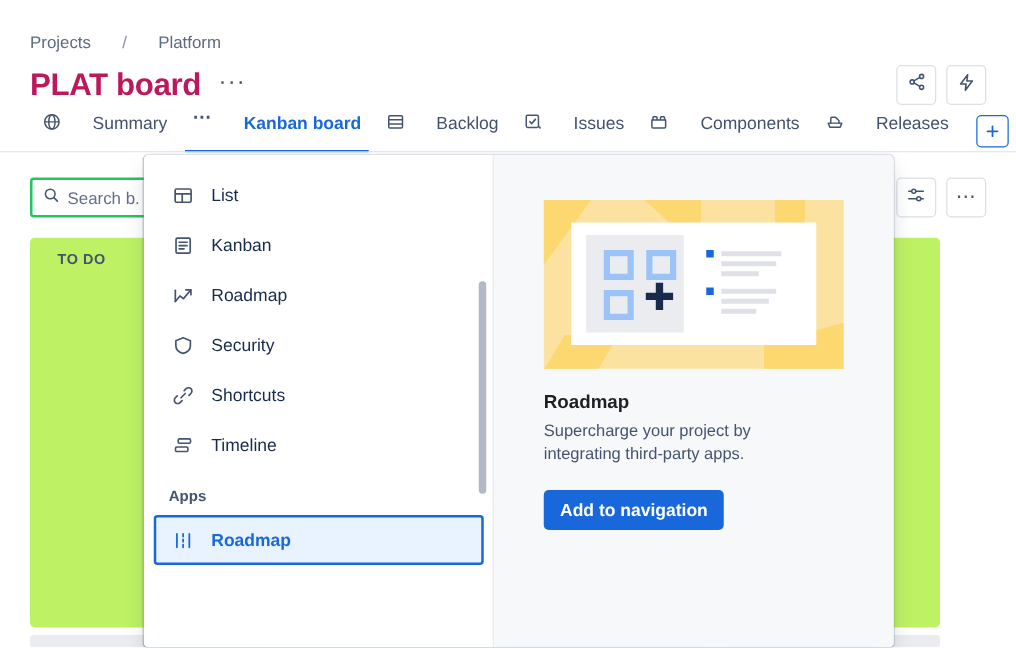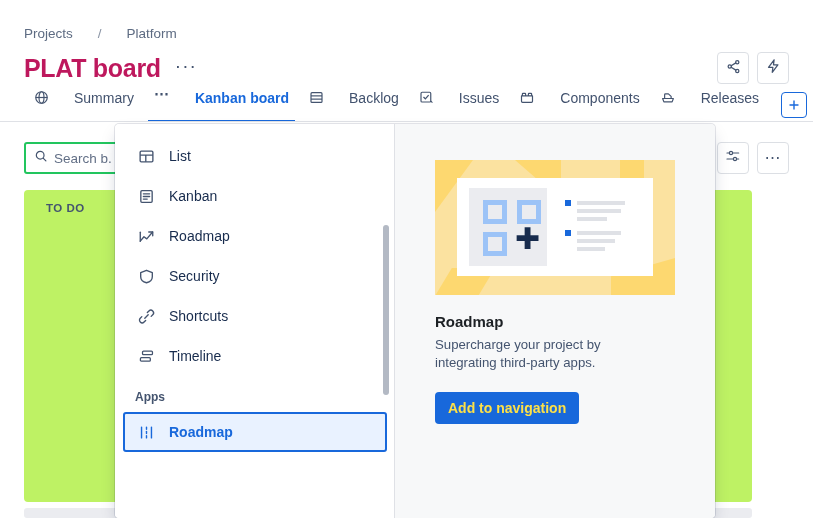--- a/index.html
+++ b/index.html
@@ -133,21 +133,21 @@
   .illo-sq { position: absolute; width: 24px; height: 24px; border: 5px solid #9cc3f7; }
   .illo-plus { position: absolute; color: #172b4d; font-size: 30px; line-height: 1; font-weight: 300; }
   .illo-bullet { position: absolute; width: 6px; height: 6px; background: #1868db; }
   .illo-line { position: absolute; height: 4px; background: #dfe1e6; }
   .illo-wedge { position: absolute; background: #fdd870; }
 
   .preview-title { font-size: 15px; font-weight: 700; color: #1d2125; margin-top: 18px; }
   .preview-desc { font-size: 13.2px; color: #44546f; margin-top: 6px; line-height: 1.38; width: 200px; }
   .primary-btn {
     margin-top: 20px; display: inline-flex; align-items: center; justify-content: center;
-    height: 32px; padding: 0 13px; background: #1868db; color: #fde047;
+    height: 32px; padding: 0 13px; background: #1868db; color: #ffffff;
     font-size: 14px; font-weight: 600; border: none; border-radius: 4px; cursor: pointer;
     font-family: "Liberation Sans", sans-serif;
   }
 </style>
 </head>
 <body>
 
 <div id="app">
 
   <div class="header">

